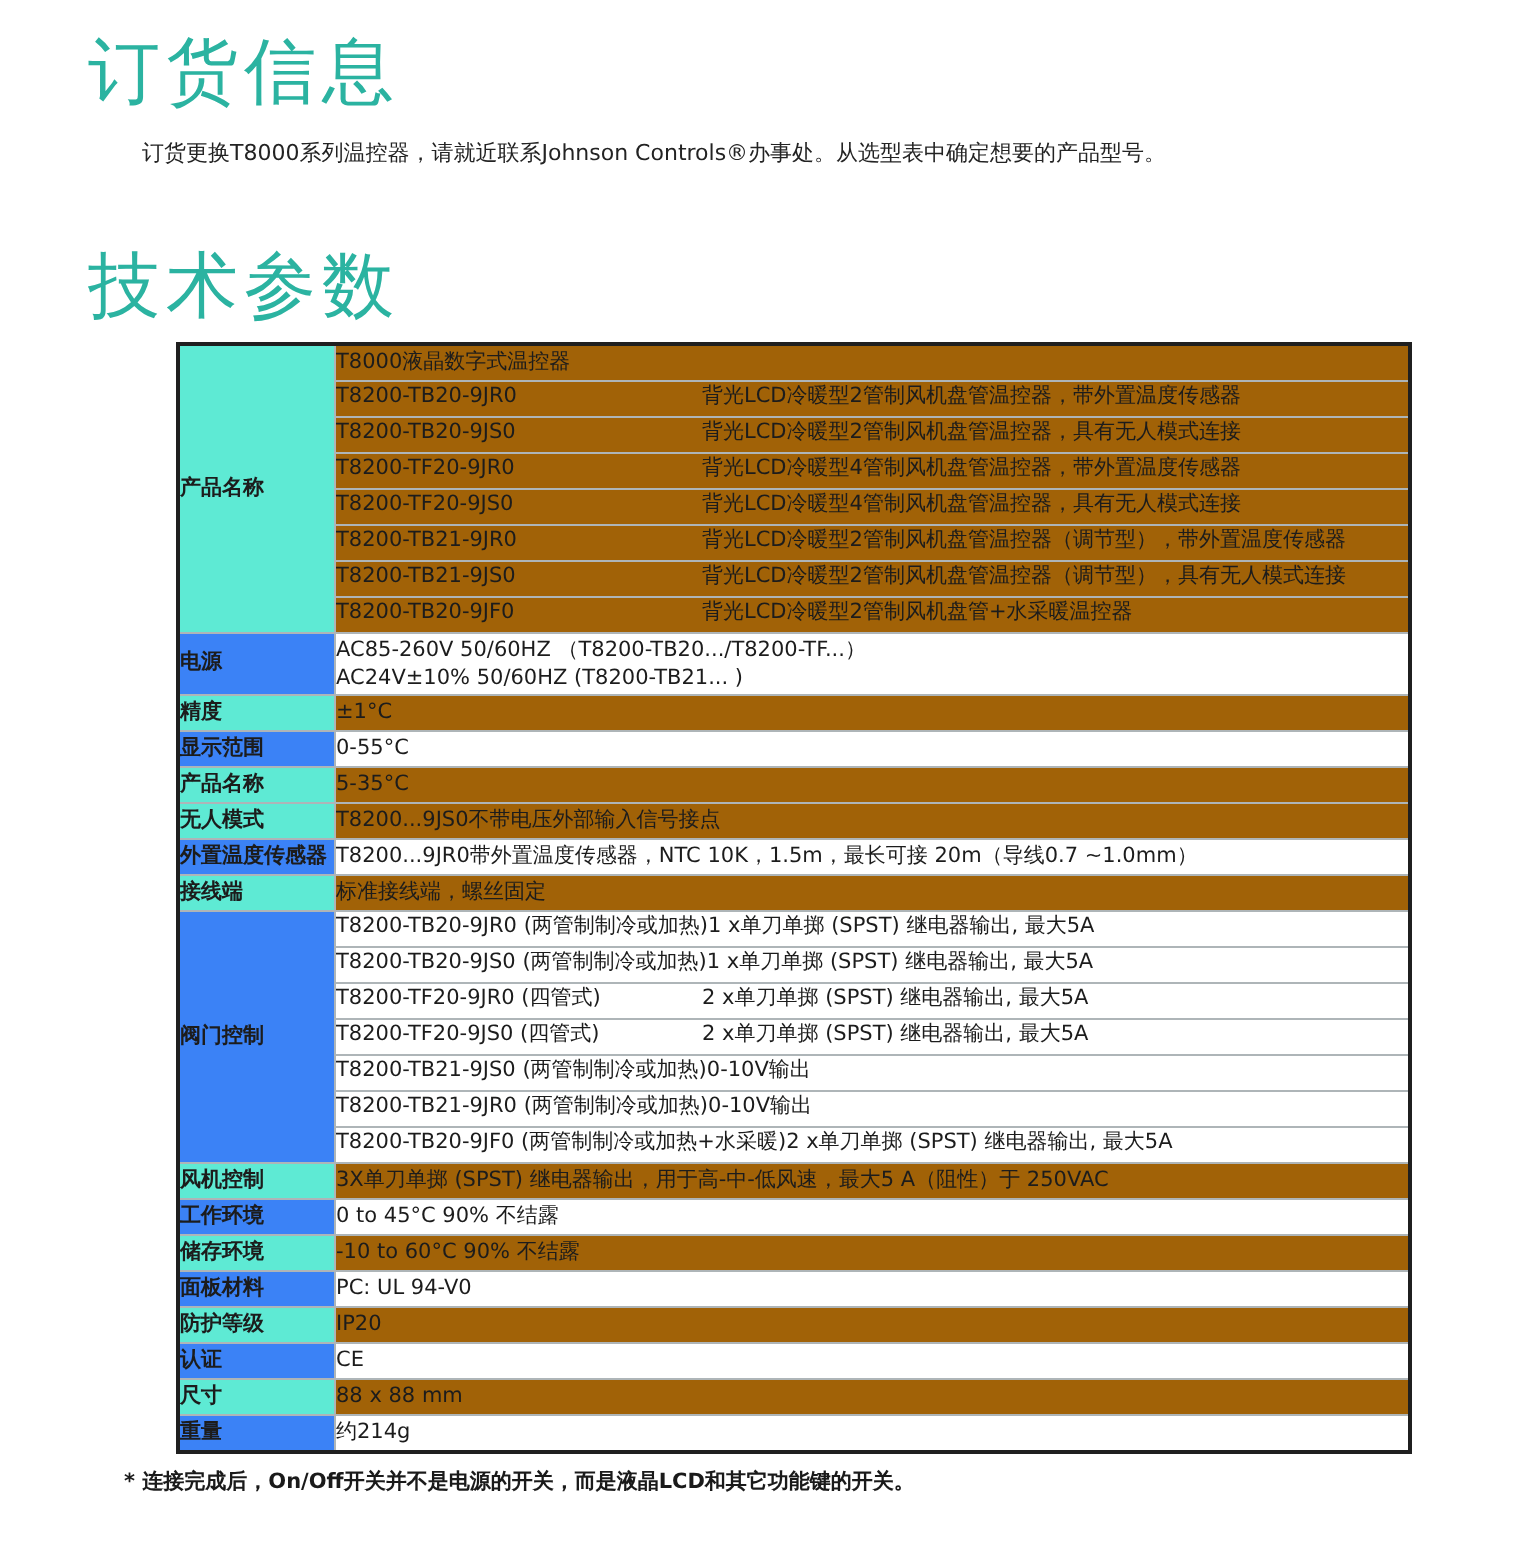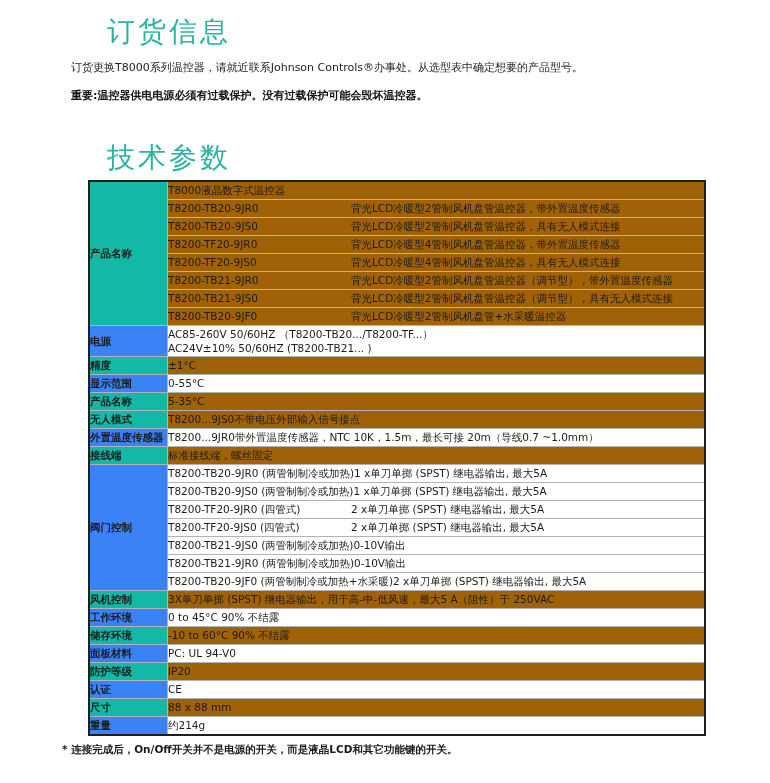--- a/index.html
+++ b/index.html
@@ -12,24 +12,24 @@
     overflow: hidden;
   }
   .page {
     position: relative;
     width: 770px;
     height: 783px;
     background: #ffffff;
   }
   .section-title {
     color: #2bb3a1;
-    font-size: 28px;
+    font-size: 36px;
     font-weight: 400;
     letter-spacing: 3px;
-    margin: 0 0 0 107px;
+    margin: 0 0 0 44px;
     line-height: 1.15;
   }
   #title-ordering { padding-top: 16px; }
   #title-specs { margin-top: 38px; }
   .intro-text {
     margin: 13px 0 0 71px;
     font-size: 11px;
     color: #232323;
     line-height: 1.35;
   }
@@ -60,21 +60,21 @@
   }
   td.label-cell {
     width: 77px;
     font-weight: 700;
     padding: 0 3px 0 8px;
     font-size: 10.5px;
   }
   td.value-cell { padding-left: 9px; }
   tr.row-tall td { height: 30px; }
   tr.row-tall .value-cell div { line-height: 14px; }
-  .label-teal { background: #14b8a6; }
+  .label-teal { background: #5eead4; }
   .label-white { background: #3b82f6; }
   tr.row-teal .value-cell { background: #a16207; }
   tr.row-white .value-cell { background: #ffffff; }
   .c1 { display: inline-block; min-width: 183px; vertical-align: middle; }
   .c2 { display: inline; vertical-align: middle; }
   .footnote {
     margin: 7px 0 0 62px;
     font-size: 10.5px;
     font-weight: 600;
     color: #1a1a1a;
@@ -82,21 +82,20 @@
 </style>
 </head>
 <body>
 
 <div class="page">
 
   <h1 class="section-title" id="title-ordering">订货信息</h1>
 
   <p class="intro-text">订货更换T8000系列温控器，请就近联系Johnson Controls®办事处。从选型表中确定想要的产品型号。</p>
 
-  <p class="warning-text">重要:温控器供电电源必须有过载保护。没有过载保护可能会毁坏温控器。</p>
 
   <h1 class="section-title" id="title-specs">技术参数</h1>
 
   <table class="spec">
     <tbody>
         <tr class="row-teal">
           <td class="label-cell label-teal" rowspan="8">产品名称</td>
           <td class="value-cell">T8000液晶数字式温控器</td>
         </tr>
         <tr class="row-teal">

